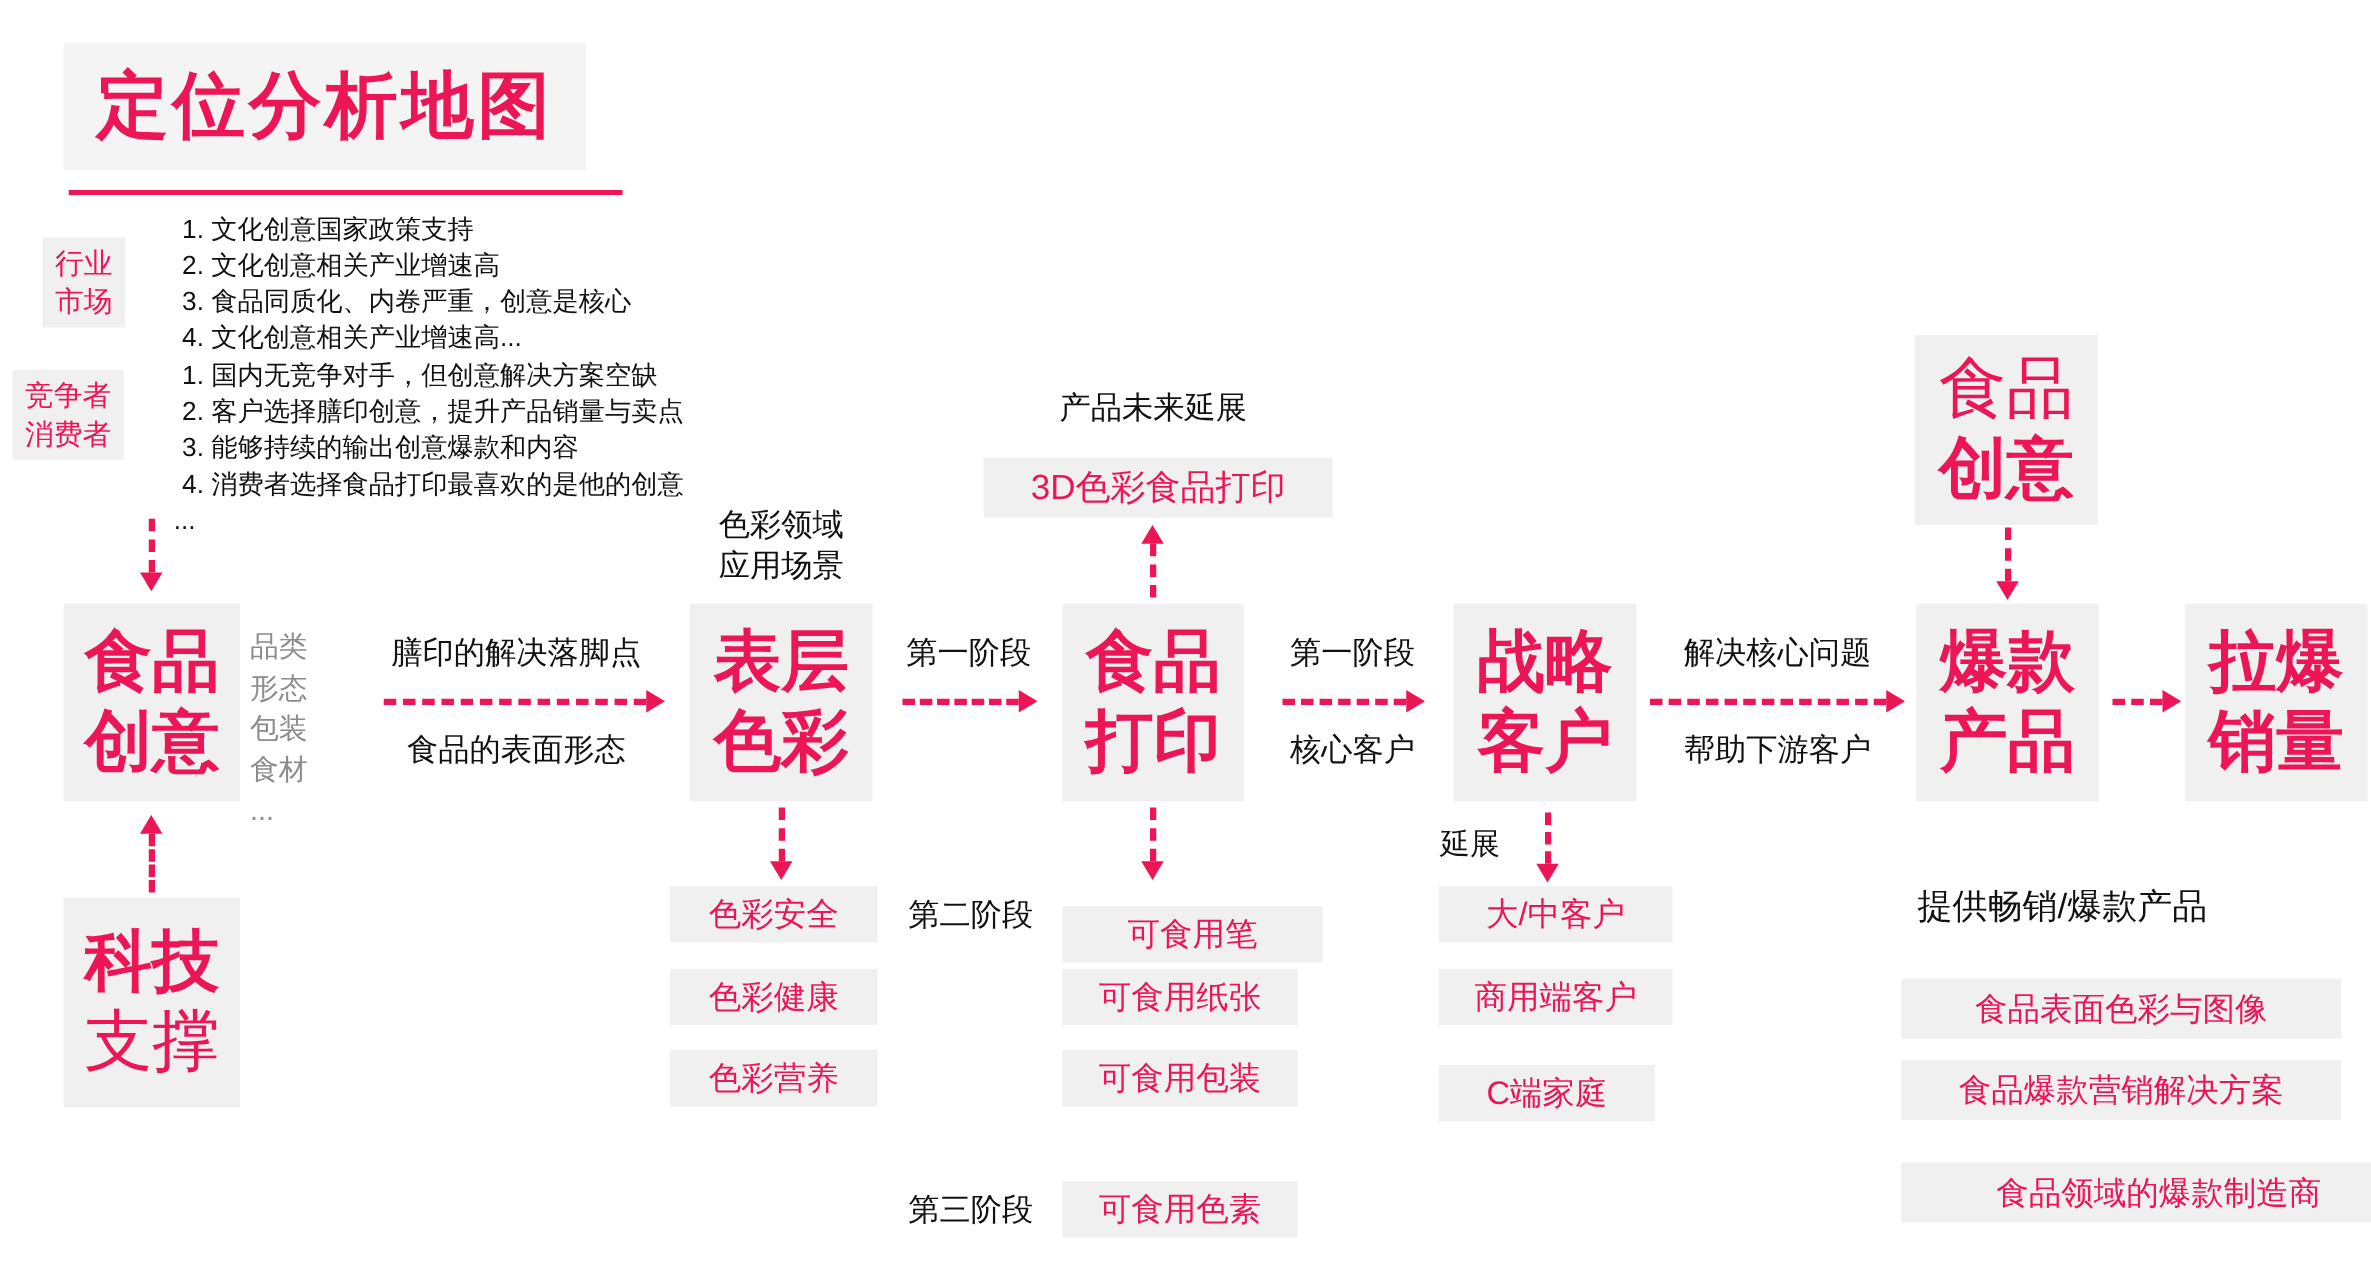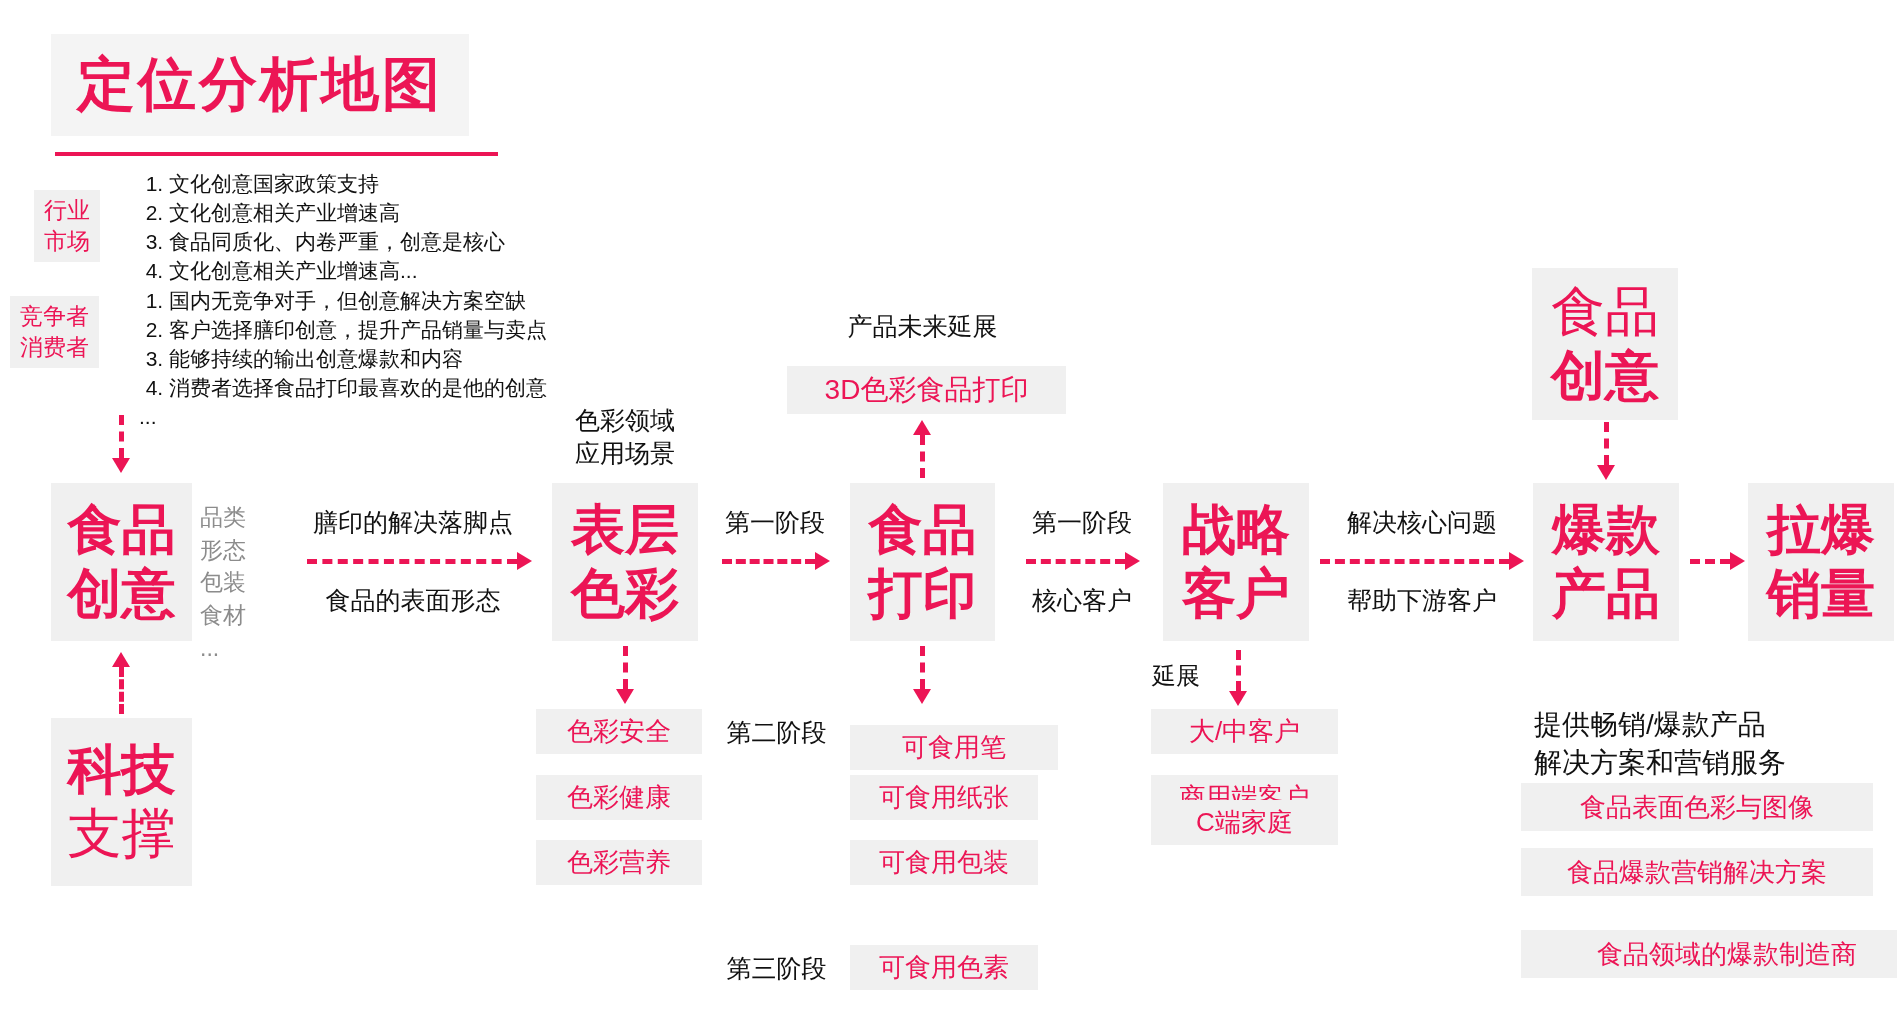--- a/index.html
+++ b/index.html
@@ -233,23 +233,22 @@
   <div class="blk" style="left:714px;top:952px;width:125px;">第三阶段</div>
   <div class="pill" style="left:850px;top:945px;width:188px;">可食用色素</div>
 
   <div class="blk blk-left" style="left:1152px;top:660px;width:80px;font-size:24px;">延展</div>
   <div class="arrow-v" style="left:1228px;top:650px;height:56px;">
     <i class="vdash"></i>
     <i class="head-down"></i>
   </div>
   <div class="pill" style="left:1151px;top:709px;width:187px;">大/中客户</div>
   <div class="pill" style="left:1151px;top:775px;width:187px;">商用端客户</div>
-  <div class="pill" style="left:1151px;top:800px;width:187px;">C端家庭</div>
+  <div class="pill" style="left:1151px;top:852px;width:173px;">C端家庭</div>
 
   <div class="desc" style="left:1534px;top:706px;">
     <div>提供畅销/爆款产品</div>
-    <div>解决方案和营销服务</div>
   </div>
   <div class="pill" style="left:1521px;top:783px;width:352px;height:48px;">食品表面色彩与图像</div>
   <div class="pill" style="left:1521px;top:848px;width:352px;height:48px;">食品爆款营销解决方案</div>
   <div class="pill" style="left:1521px;top:930px;width:412px;height:48px;">食品领域的爆款制造商</div>
 
 </div>
 
 </body></html>

